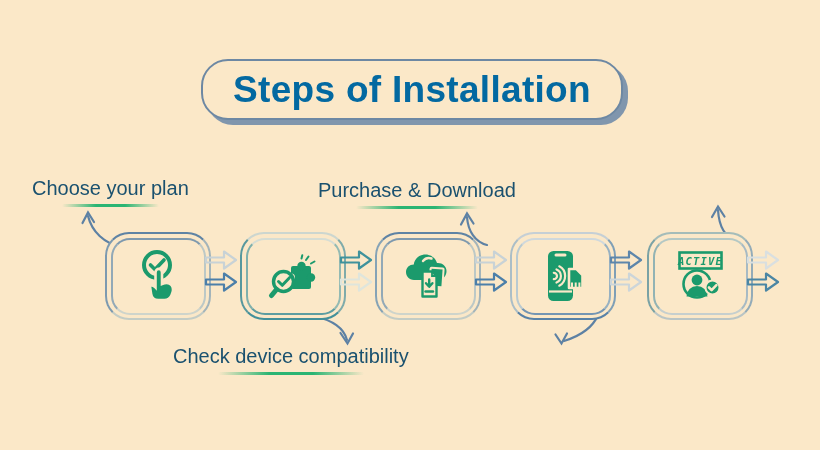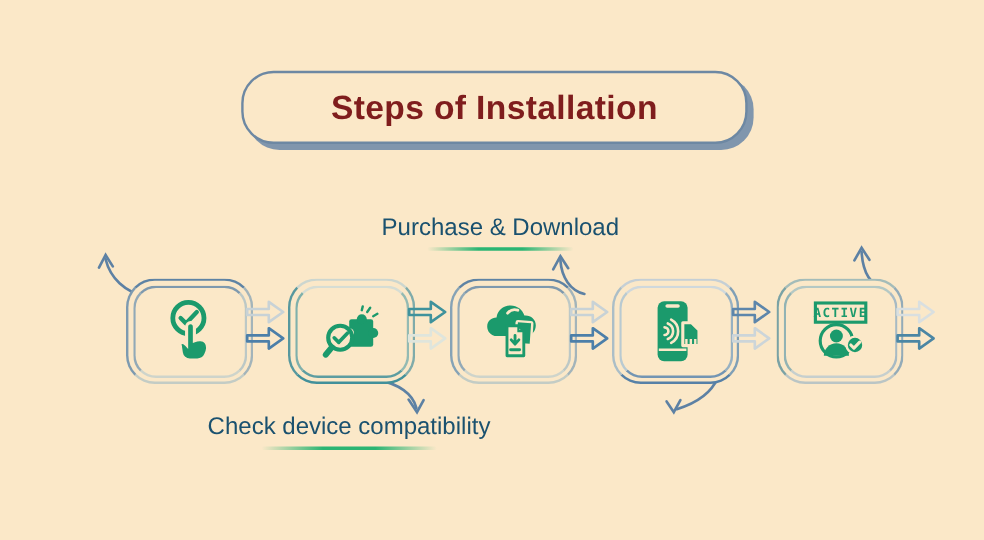--- a/index.html
+++ b/index.html
@@ -12,21 +12,21 @@
 
   
   .title-box{
     position:absolute;left:201px;top:59px;width:418px;height:57px;
     border:2.5px solid #6d88a3;border-radius:27px;
     box-shadow:5px 5px 0 #8096ad;
     display:flex;align-items:center;justify-content:center;
     background:#fbe8c8;
   }
   .title-box h1{
-    margin:0;font-size:28px;font-weight:700;color:#7f1d1d;letter-spacing:.3px;
+    margin:0;font-size:37px;font-weight:700;color:#0369a1;letter-spacing:.3px;
   }
 
   
   .step-label{
     position:absolute;font-size:20px;color:#1a516f;white-space:nowrap;
     text-align:center;line-height:1.15;
   }
   .step-label .underline{
     display:block;height:2.5px;margin:4px auto 0;width:62%;border-radius:2px;
     background:linear-gradient(90deg,rgba(43,181,115,0),#2bb573 35%,#2bb573 65%,rgba(43,181,115,0));
@@ -47,21 +47,21 @@
     display:flex;align-items:center;justify-content:center;
   }
   .b1{left:105px;border-color:#5e83a4 #a3b4ba #c3ccc5 #7d9ab0;}
   .b1 .inner{border-color:#7e99ae #bcc8c6 #ced4cb #92a9b7;}
   .b2{left:240px;border-color:#ccd6cf #7fabaa #42909a #57989e;}
   .b2 .inner{border-color:#d6ddd4 #93bab3 #5d9da1 #7fb0ac;}
   .b3{left:375px;border-color:#5e83a4 #a3b4ba #c3ccc5 #86a3b6;}
   .b3 .inner{border-color:#7e99ae #bcc8c6 #ced4cb #92a9b7;}
   .b4{left:510px;border-color:#c5cfd5 #7f9fb6 #5781a7 #abbec7;}
   .b4 .inner{border-color:#cfd8dc #97b1c2 #7395b3 #b9cad1;}
-  .b5{left:647px;border-color:#a4bcb9 #93abb8 #bac5c5 #7aa2a5;}
+  .b5{left:647px;border-color:#a4bcb9 #93abb8 #bac5c5 #7aa2a5;font-style:italic;}
   .b5 .inner{border-color:#b4c8c4 #a7bac4 #c6cfce #92b3b4;}
 
   
   .gap{position:absolute;top:246px;width:48px;height:48px;}
   .g1{left:198px;} .g2{left:333px;} .g3{left:468px;} .g4{left:603px;} .g5{left:740px;}
   .gap path{fill:none;stroke-width:2.2;stroke-linejoin:round;}
   .g1 .a1{stroke:#c8d2d6;} .g1 .a2{stroke:#4c7fa9;}
   .g2 .a1{stroke:#3f929c;} .g2 .a2{stroke:#dfe5dc;}
   .g3 .a1{stroke:#c8d2d6;} .g3 .a2{stroke:#4c7fa9;}
   .g4 .a1{stroke:#5d86ab;} .g4 .a2{stroke:#ccd5d9;}
@@ -99,20 +99,21 @@
       <path d="M598 315 C593 327 580 336 564 341"></path>
       <path d="M555.5 334.5 L561.5 343.5 L567 333.5"></path>
     </g>
     <g>
       <path d="M736 240 C725 237 719 226 718 210"></path>
       <path d="M712 217 L718 206.5 L724.5 216.5"></path>
     </g>
   </svg>
 
   <div class="step-label l1">
+    <span>Choose your plan</span>
     <i class="underline"></i>
   </div>
   <div class="step-label l3">
     <span>Purchase &amp; Download</span>
     <i class="underline"></i>
   </div>
   <div class="step-label l2">
     <span>Check device compatibility</span>
     <i class="underline"></i>
   </div>

